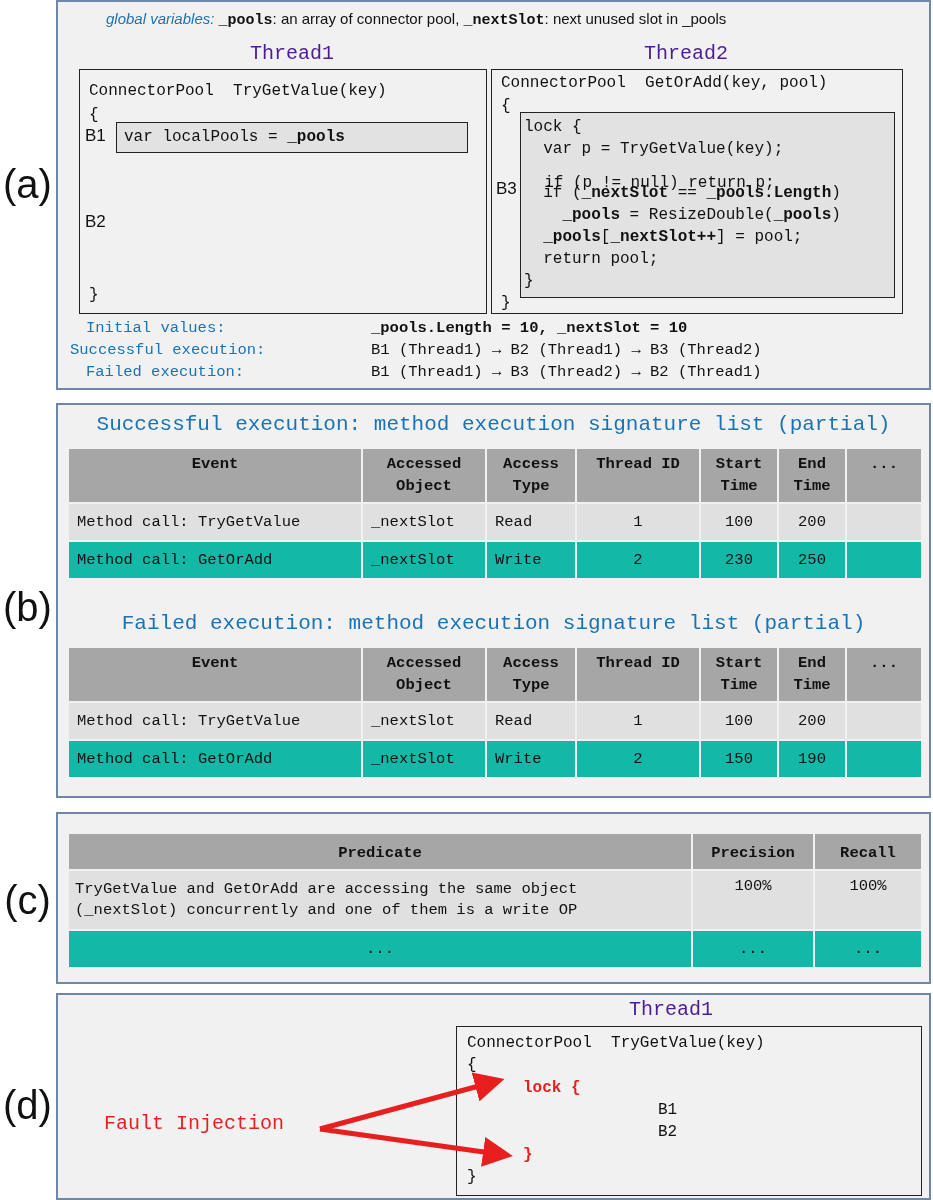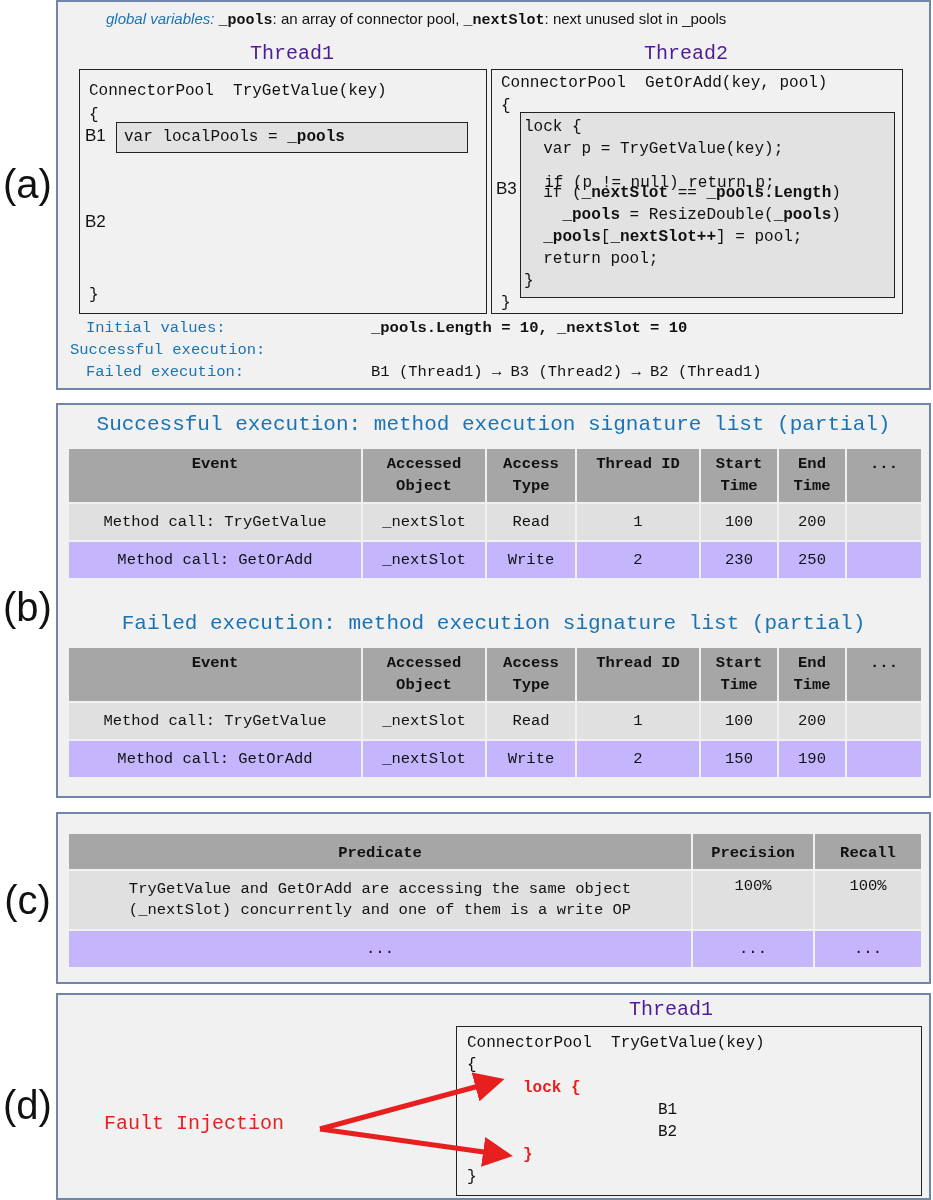--- a/index.html
+++ b/index.html
@@ -15,23 +15,23 @@
   .globals b { font-family:"Liberation Mono", monospace; }
   .thread-title { position:absolute; font-family:"Liberation Mono", monospace; font-size:20px; color:#4c1d95; }
   .codebox { position:absolute; border:1.5px solid #222; box-sizing:border-box; background:#f1f1f1; }
   .code { position:absolute; font-family:"Liberation Mono", monospace; font-size:16px; white-space:pre; line-height:22px; }
   .innerbox { position:absolute; border:1.5px solid #222; background:#e2e2e2; box-sizing:border-box; }
   .blabel { position:absolute; font-family:"Liberation Sans", sans-serif; font-size:17px; }
   .info { position:absolute; font-family:"Liberation Mono", monospace; font-size:15.5px; white-space:pre; line-height:21.5px; }
   .tbl-title { position:absolute; left:0; width:100%; text-align:center; font-family:"Liberation Mono", monospace; font-size:21px; color:#1a73b5; }
   table.sig { position:absolute; border-collapse:separate; border-spacing:2px; font-family:"Liberation Mono", monospace; font-size:15.5px; }
   table.sig th { background:#a6a6a6; font-weight:bold; height:48px; vertical-align:top; padding-top:4px; line-height:22px; }
-  table.sig td { height:36px; padding:0 8px;text-align:center; }
+  table.sig td { height:36px; padding:0 8px; }
   table.sig tr.r1 td { background:#e0e0e0; }
-  table.sig tr.r2 td { background:#c4b5fd; }
+  table.sig tr.r2 td { background:#14b8a6; }
   .c { text-align:center; }
   .red { color:#e81f1f; }
 </style>
 </head>
 <body>
 
 <div class="label" style="top:162px;">(a)</div>
 <div class="label" style="top:585px;">(b)</div>
 <div class="label" style="top:878px;">(c)</div>
 <div class="label" style="top:1083px;">(d)</div>
@@ -70,20 +70,21 @@
       <div class="code" style="left:3px; top:113px;">  <b>_pools</b>[<b>_nextSlot++</b>] = pool;</div>
       <div class="code" style="left:3px; top:135px;">  return pool;</div>
       <div class="code" style="left:3px; top:157px;">}</div>
     </div>
     <div class="code" style="left:9px; top:222px;">}</div>
   </div>
 
   <div class="info blue" style="left:28px; top:316px;">Initial values:</div>
   <div class="info" style="left:313px; top:316px; font-weight:bold;">_pools.Length = 10, _nextSlot = 10</div>
   <div class="info blue" style="left:12px; top:338px;">Successful execution:</div>
+  <div class="info" style="left:313px; top:338px;">B1 (Thread1) → B2 (Thread1) → B3 (Thread2)</div>
   <div class="info blue" style="left:28px; top:360px;">Failed execution:</div>
   <div class="info" style="left:313px; top:360px;">B1 (Thread1) → B3 (Thread2) → B2 (Thread1)</div>
 </div>
 
 <div class="panel" style="top:403px; height:395px;">
   <div class="tbl-title" style="top:8px;">Successful execution: method execution signature list (partial)</div>
   <table class="sig" style="left:9px; top:42px; width:856px;">
     <tbody>
         <tr>
       <th style="width:290px;">Event</th>

